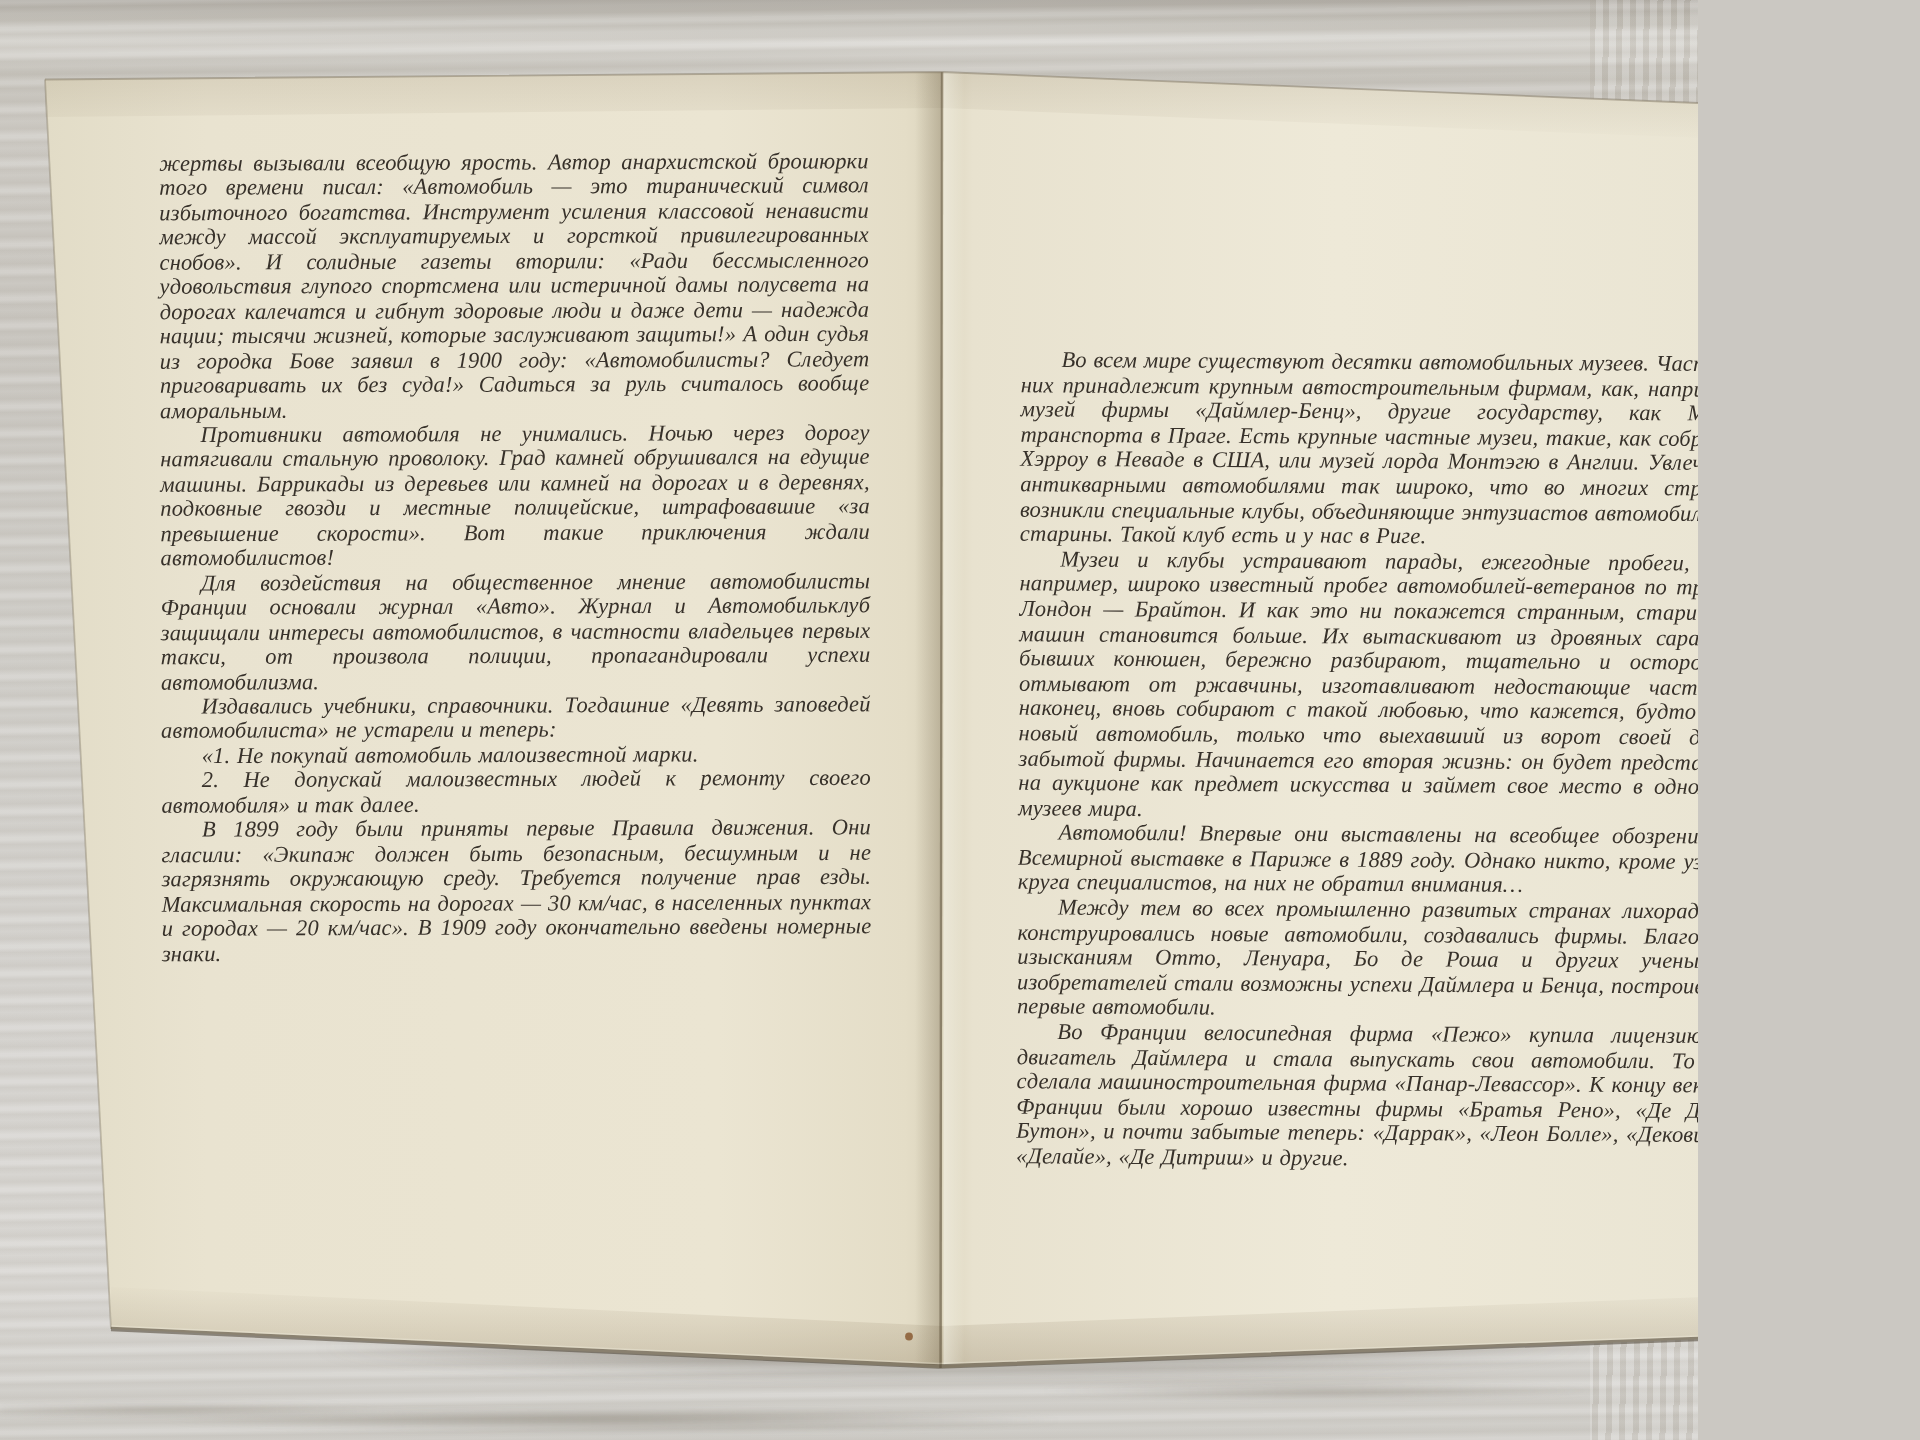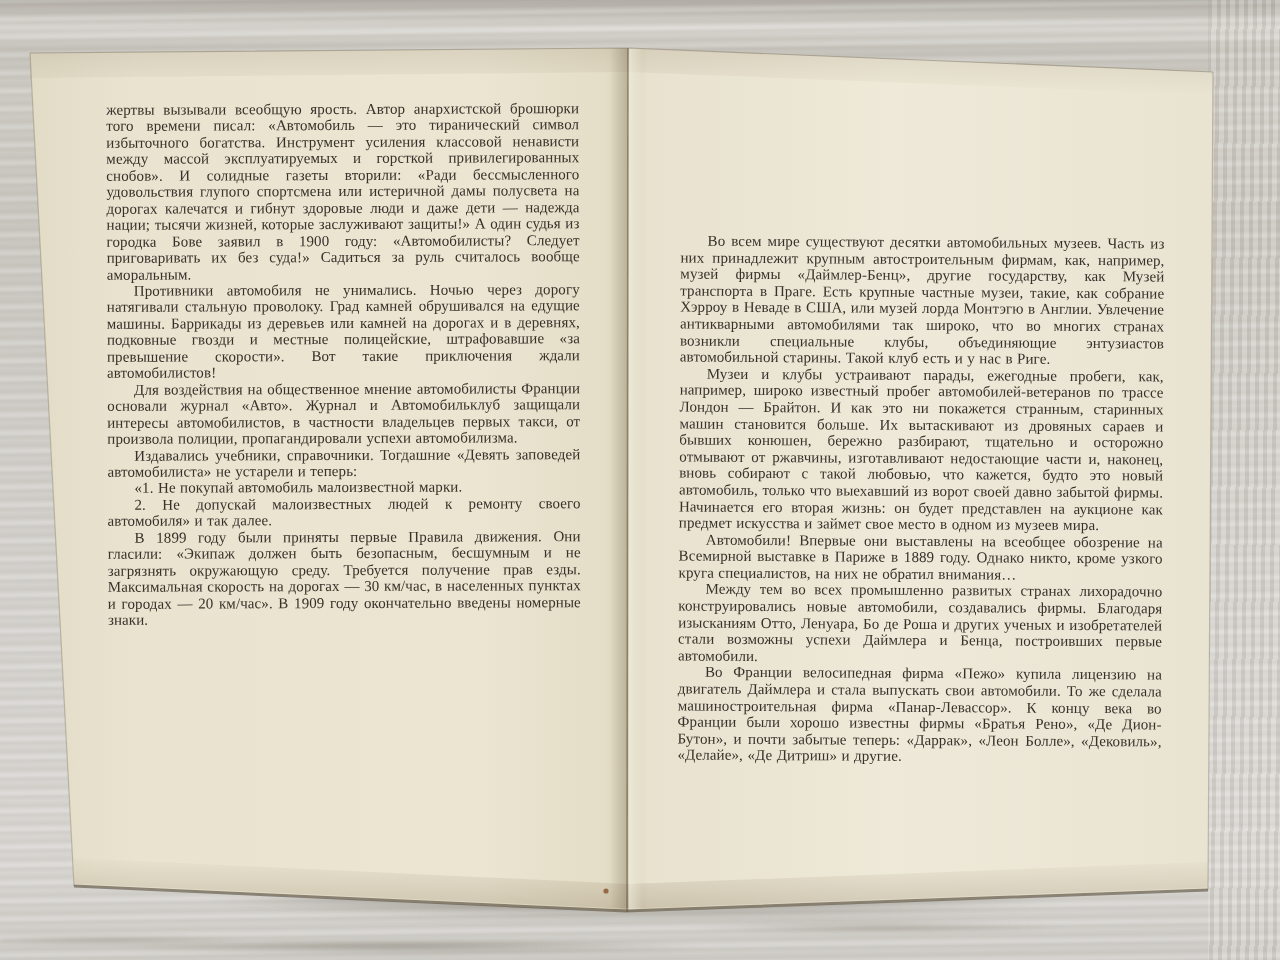--- a/index.html
+++ b/index.html
@@ -1,18 +1,19 @@
 <!DOCTYPE html>
 <html><head>
 <meta charset="utf-8">
 <style>
   html, body { margin:0; padding:0; background:#cbc8c2; }
   .photo {
-    position:relative; width:1280px; height:960px; overflow:hidden;
+    position:relative; width:1132px; height:960px; overflow:hidden;
     font-family:"Liberation Serif","DejaVu Serif",serif;
+    font-style:italic;
   }
   
   .wood {
     position:absolute; inset:0;
     background-image:
       repeating-linear-gradient(179.2deg,
         rgba(255,255,255,0.15) 0px, rgba(255,255,255,0.15) 2px,
         rgba(128,118,102,0.07) 5px, rgba(255,255,255,0.00) 9px,
         rgba(140,130,115,0.09) 14px, rgba(255,255,255,0.12) 18px),
       linear-gradient(180deg,

